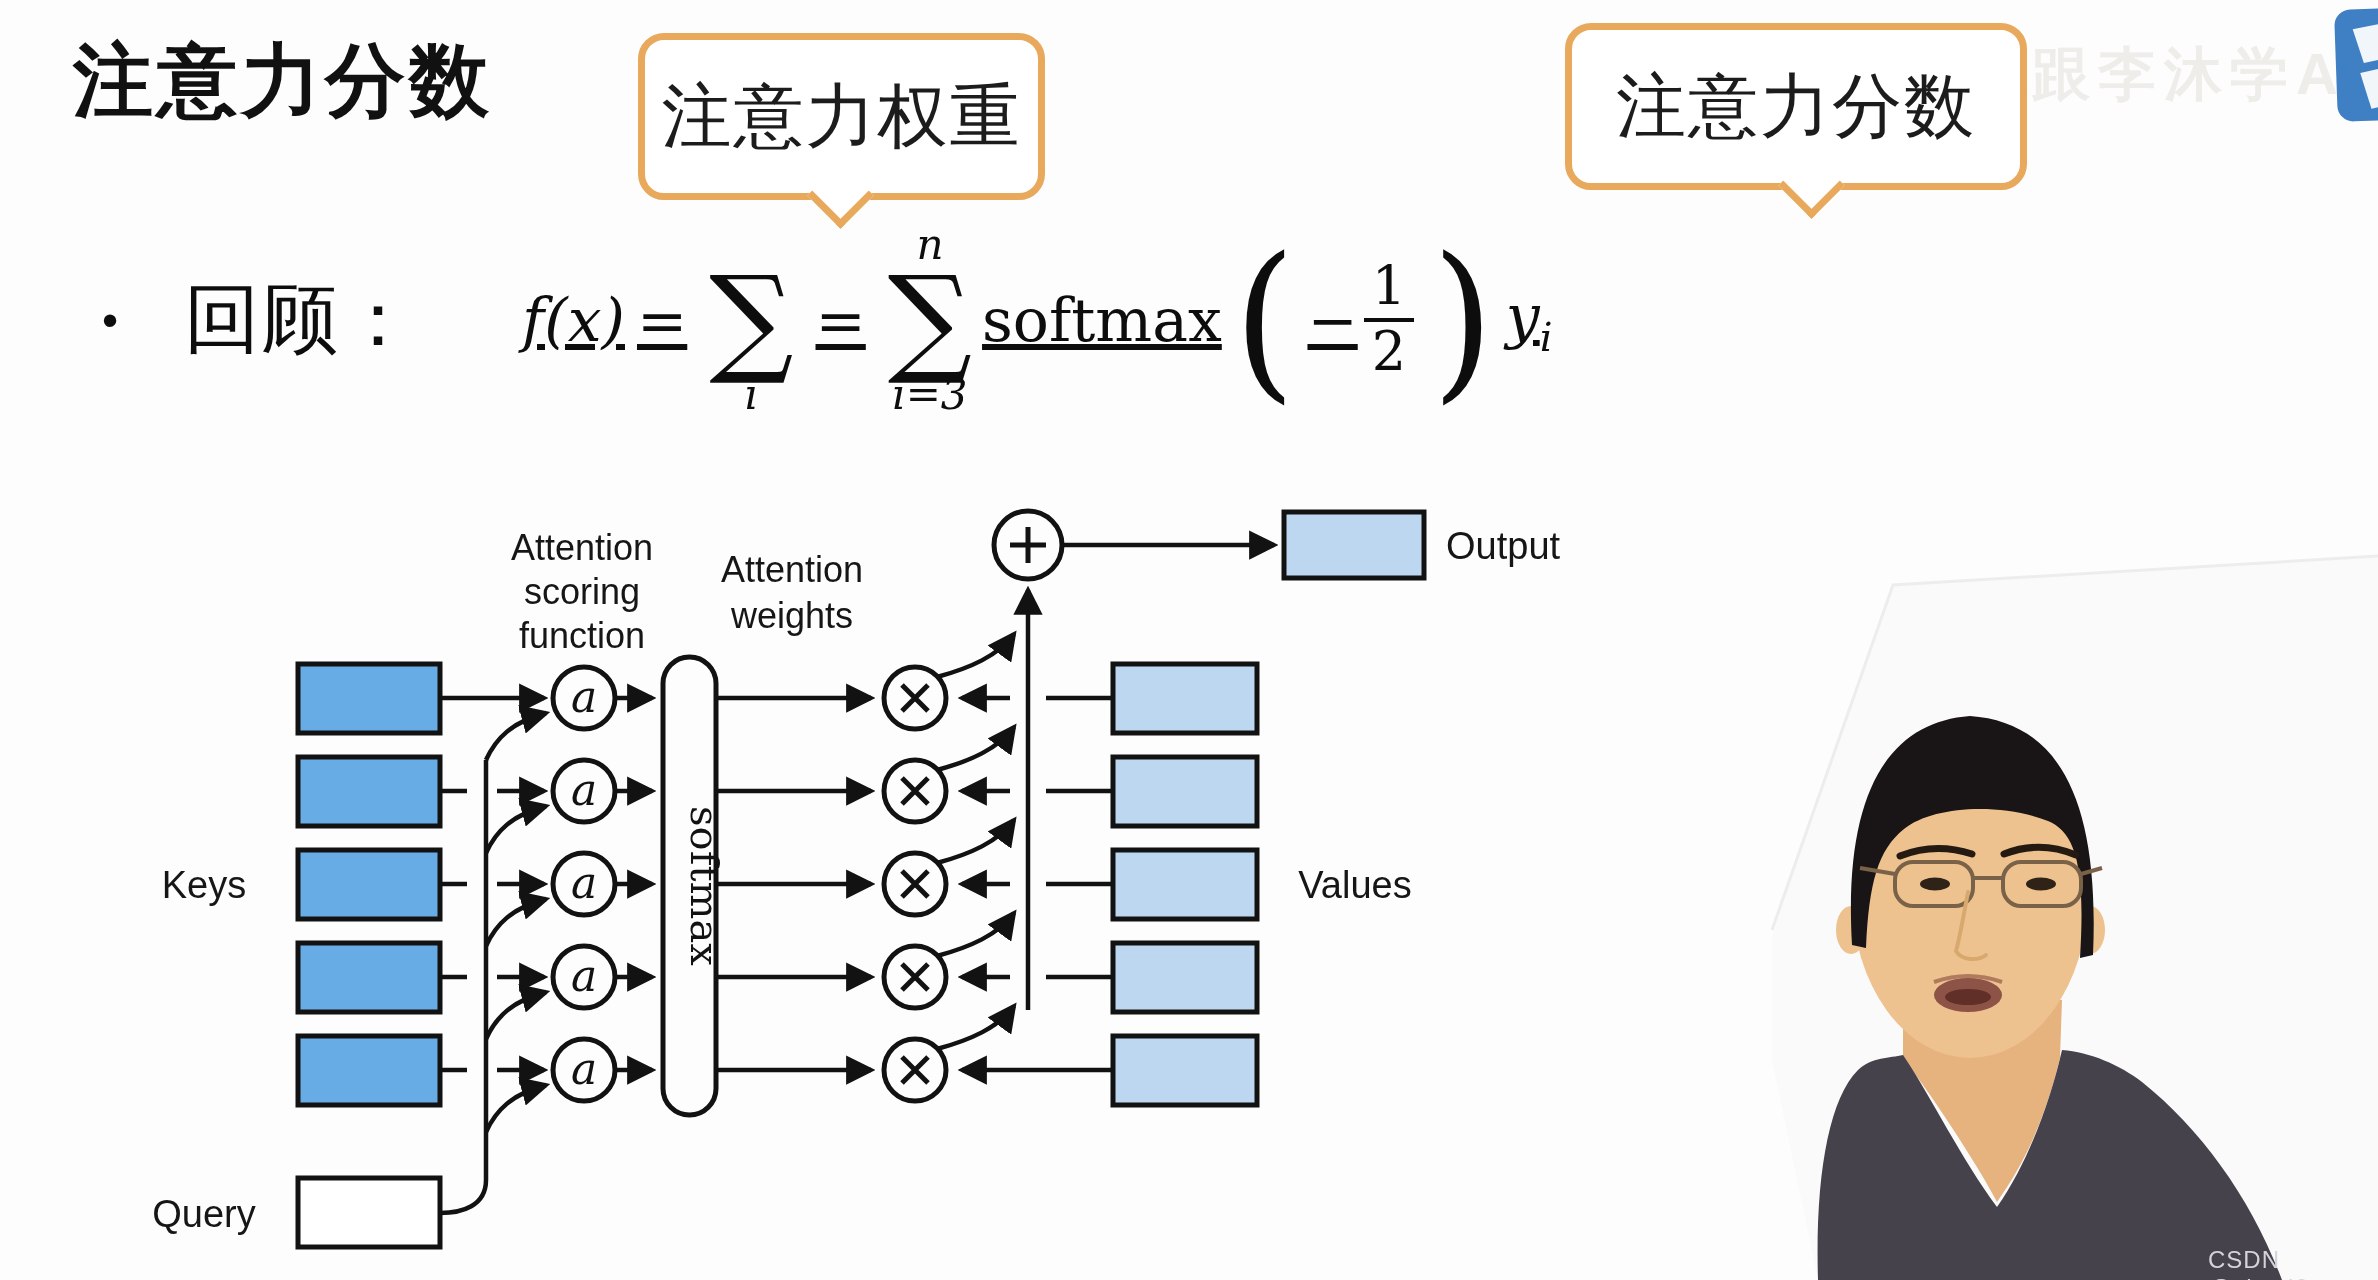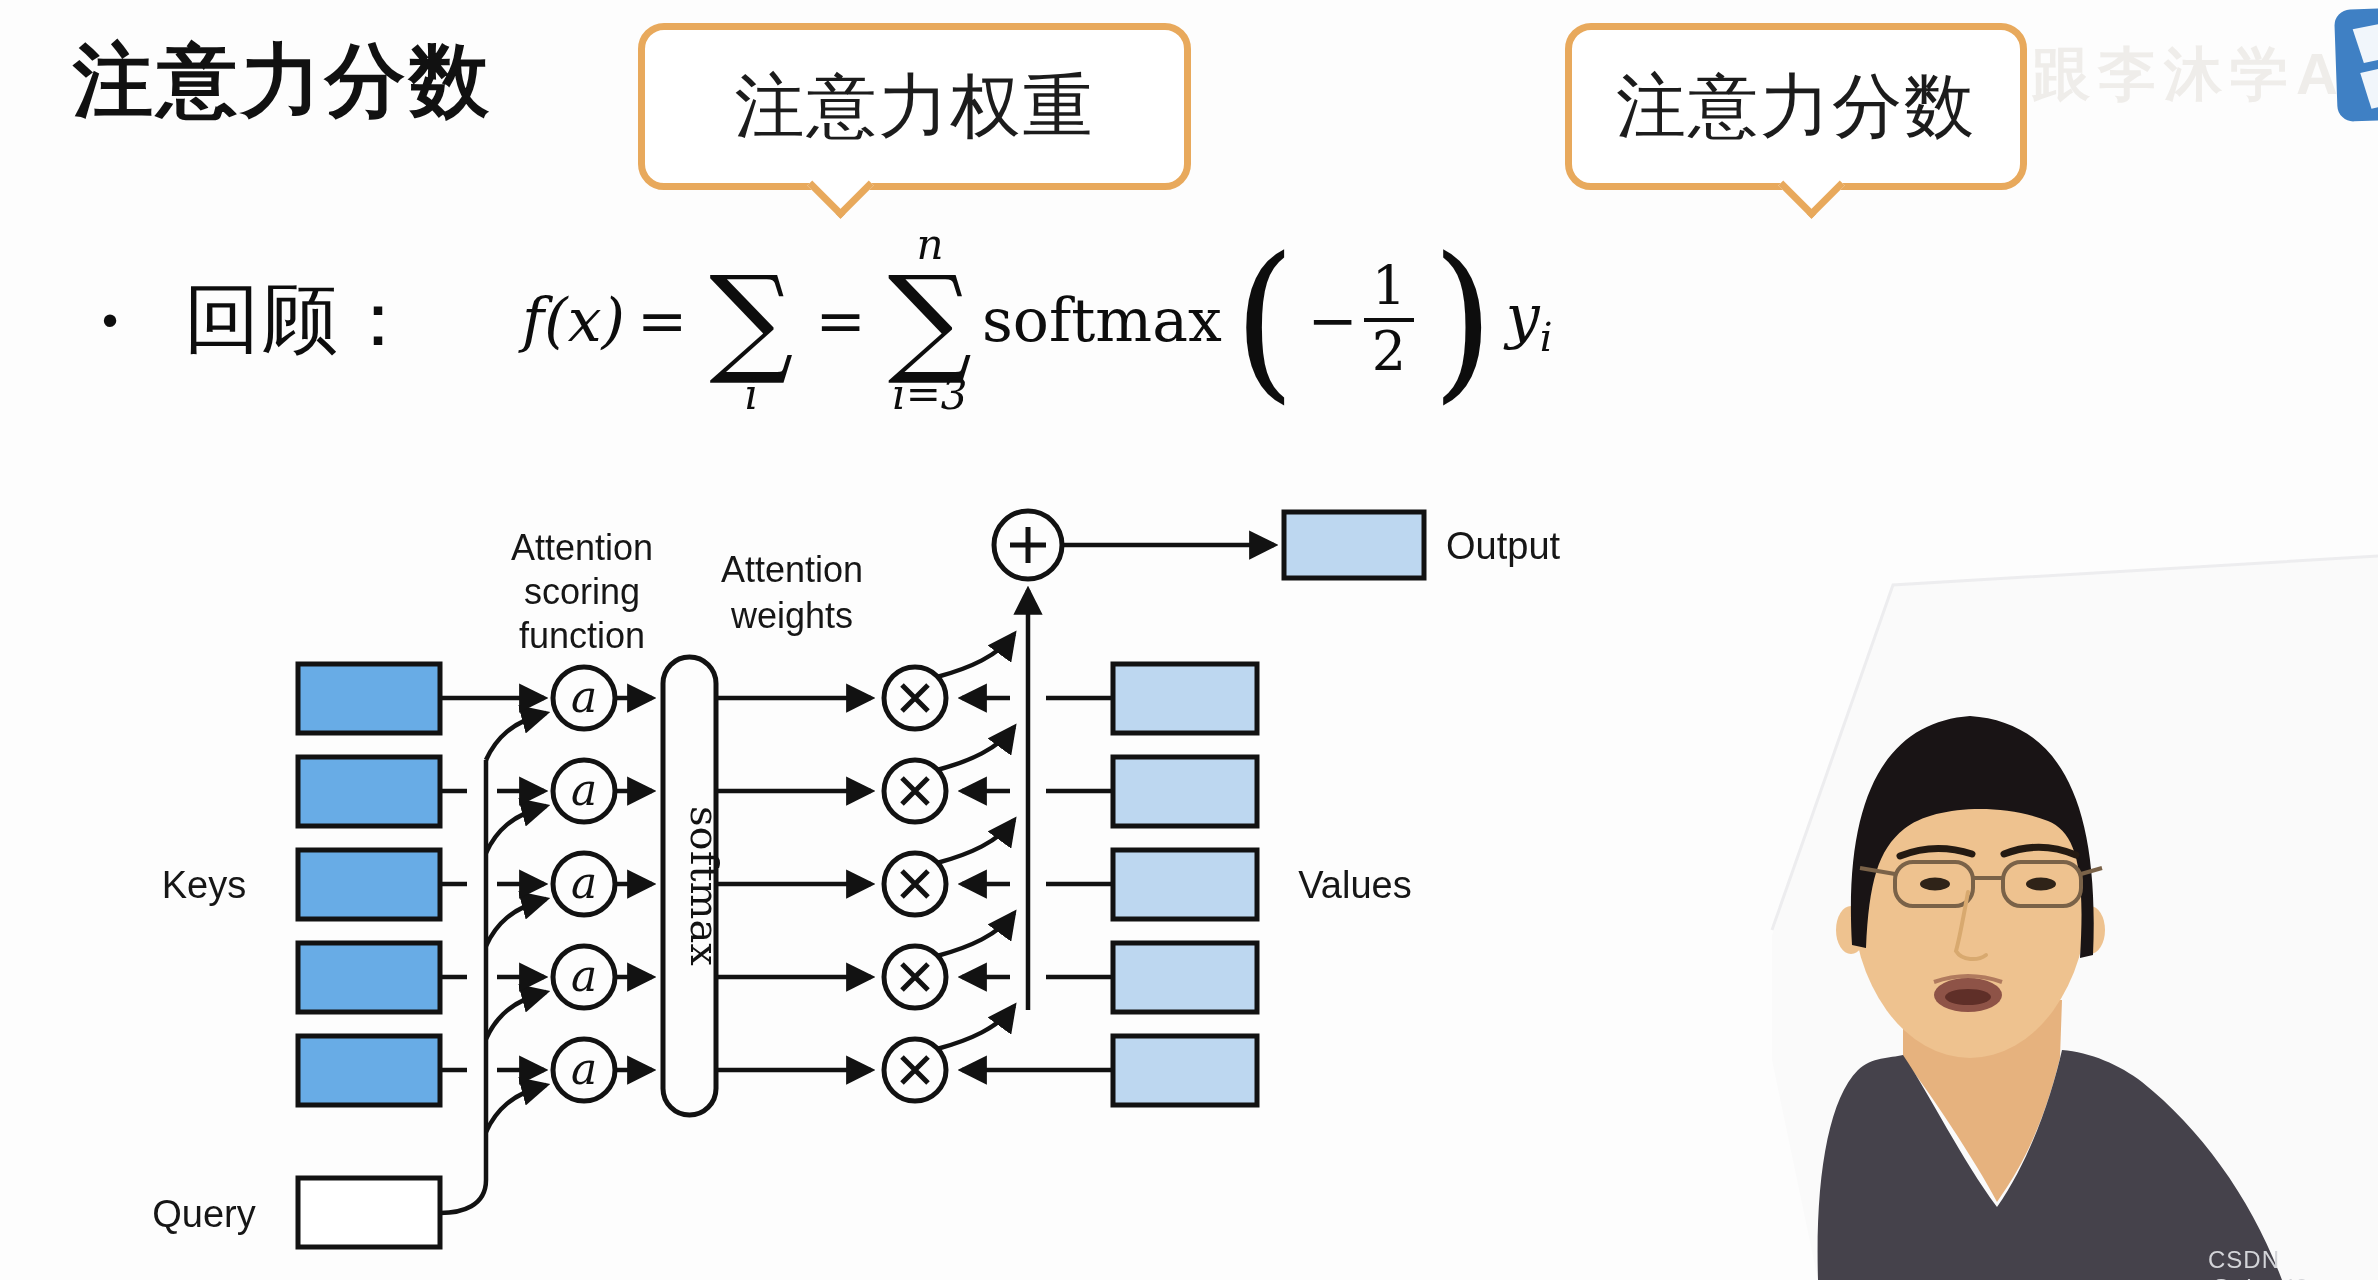--- a/index.html
+++ b/index.html
@@ -12,33 +12,33 @@
 
   
   .callout{position:absolute;height:167px;box-sizing:border-box;
            border:7px solid var(--callout-border,#e8a95c);border-radius:26px;
            background:#fff;display:flex;align-items:center;justify-content:center;
            font-size:70px;color:#1c1c1c;letter-spacing:2px;}
   .callout .tail{position:absolute;bottom:-26px;width:40px;height:40px;background:#fff;
            border-right:7px solid var(--callout-border,#e8a95c);
            border-bottom:7px solid var(--callout-border,#e8a95c);
            transform:rotate(45deg);}
-  .callout-weight{left:638px;top:23px;width:553px;}
+  .callout-weight{left:638px;top:33px;width:407px;}
   .callout-weight .tail{left:172px;}
   .callout-score{left:1565px;top:23px;width:462px;}
   .callout-score .tail{left:216px;}
 
   
   .formula{position:absolute;left:102px;top:205px;height:230px;
            display:flex;align-items:center;color:#0d0d0d;}
   .formula .bullet{font-size:46px;margin-right:26px;}
   .formula .recall{font-size:76px;letter-spacing:2px;margin-right:104px;margin-left:40px;}
   .math{font-family:"DejaVu Serif",serif;}
   .mi{font-style:italic;}
-  .m60{font-size:60px;}
+  .m60{font-size:60px;text-decoration:underline;}
   .m-gap{margin:0 12px;}
   .sub{font-size:40px;font-style:italic;vertical-align:-14px;font-family:"DejaVu Serif",serif;}
   .sup{font-size:38px;vertical-align:24px;font-family:"DejaVu Serif",serif;}
   .sigma-block{display:flex;flex-direction:column;align-items:center;margin:0 10px;}
   .sigma-block .lim{font-size:42px;line-height:46px;min-height:46px;font-family:"DejaVu Serif",serif;font-style:italic;}
   .sigma-block .sigma{font-size:118px;line-height:0.88;font-family:"DejaVu Serif",serif;}
   .bigparen{font-size:158px;line-height:0;transform:scaleY(1.08);font-family:"DejaVu Serif",serif;font-weight:400;}
   .frac{display:inline-flex;flex-direction:column;align-items:center;margin:0 6px;
         font-family:"DejaVu Serif",serif;font-size:54px;line-height:1.05;}
   .frac .num{border-bottom:4px solid #0d0d0d;padding:0 8px 2px;}

